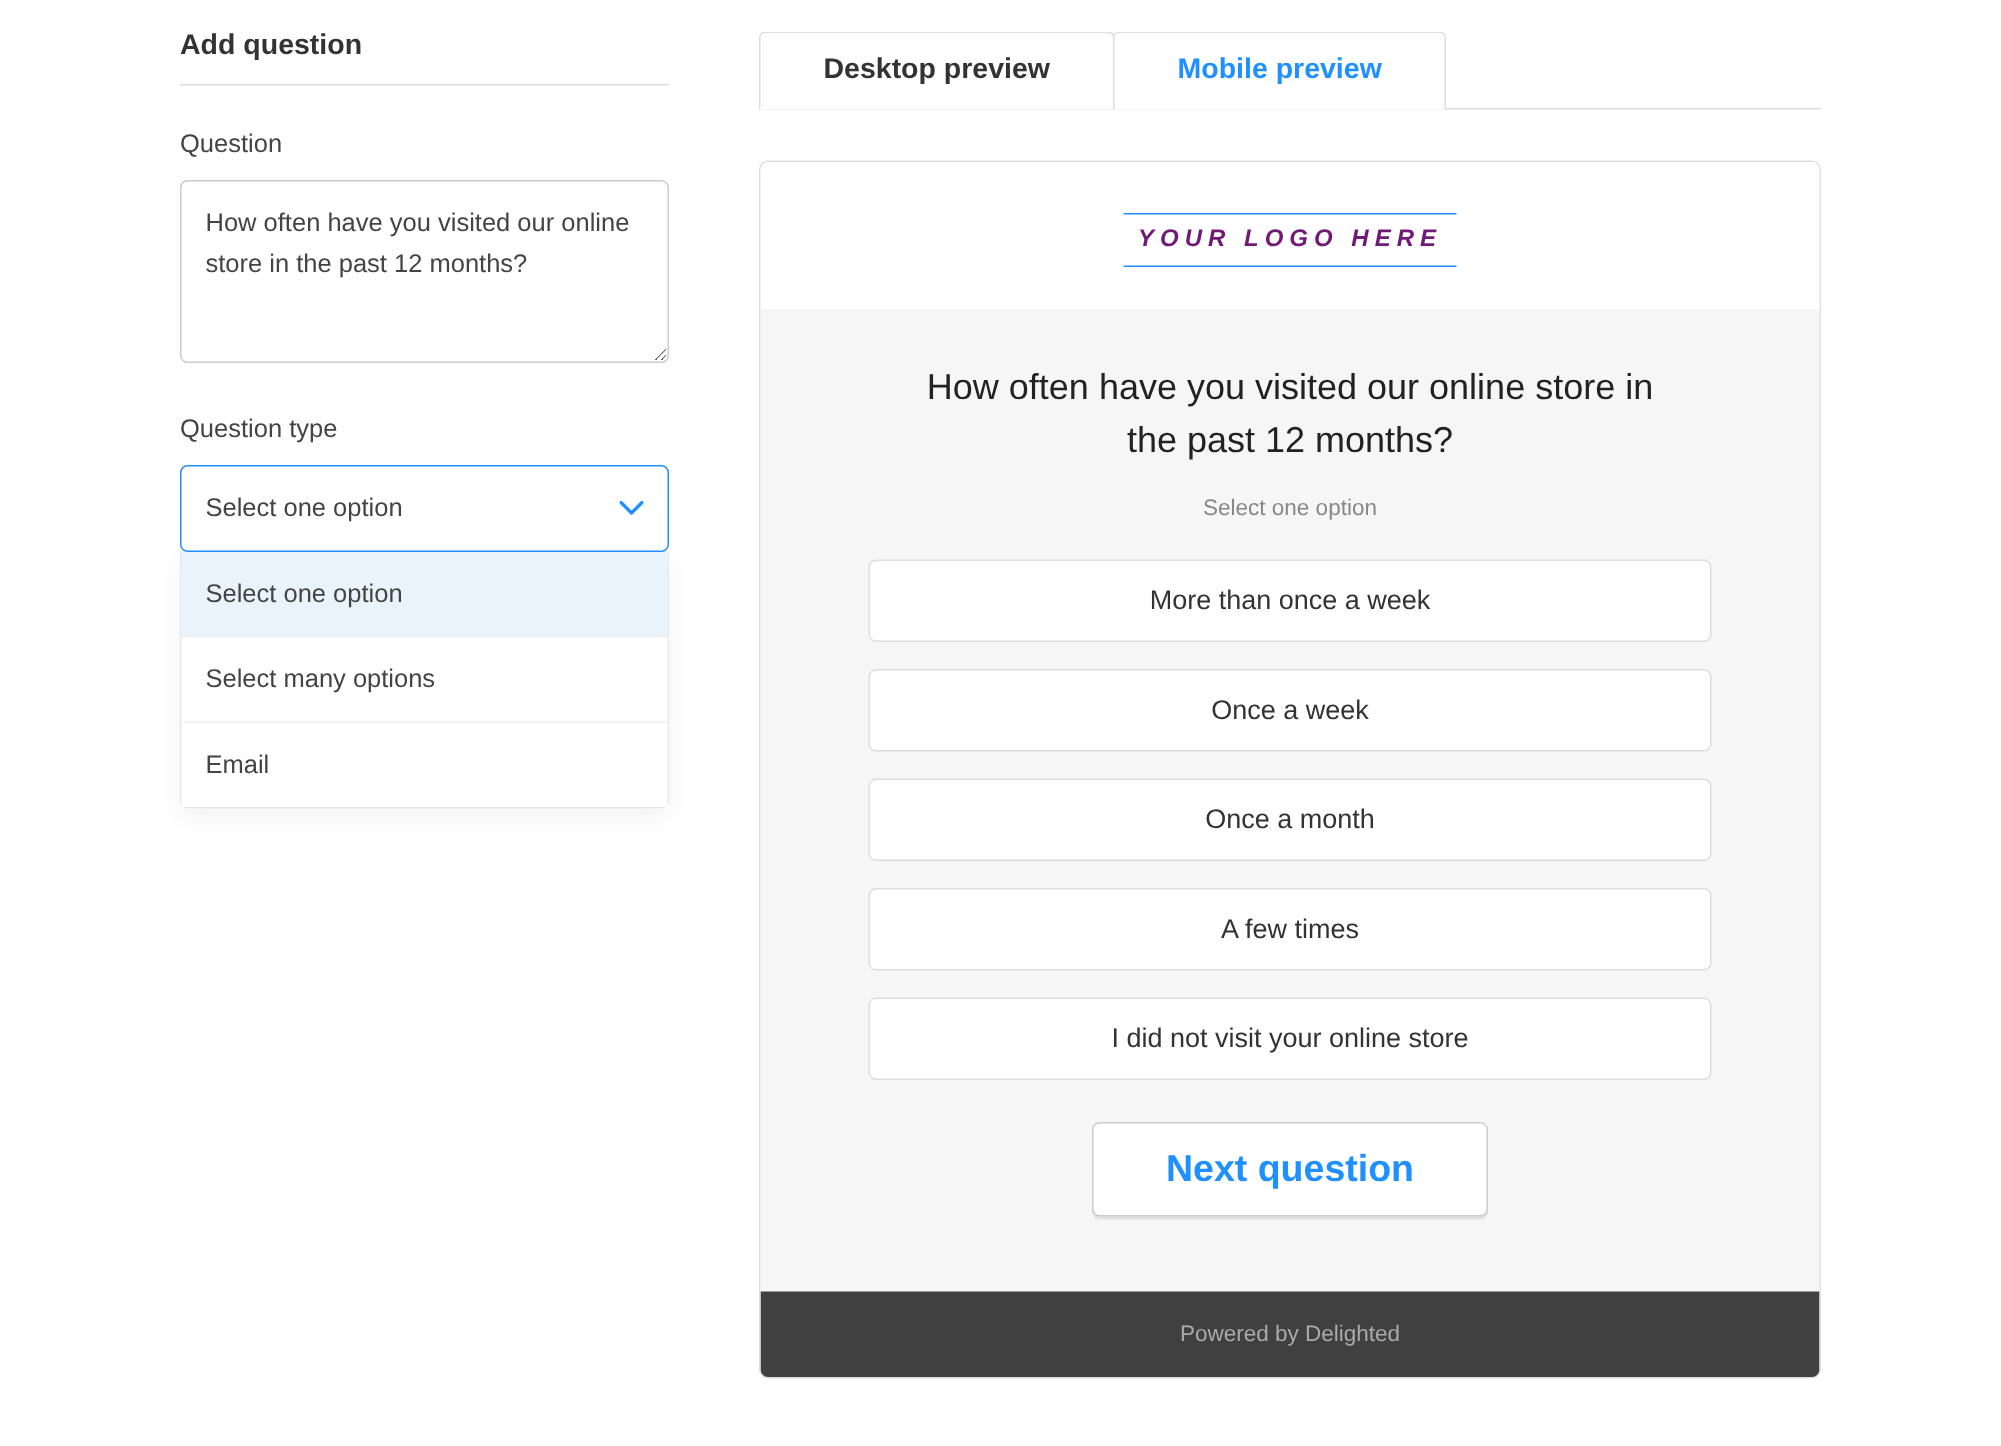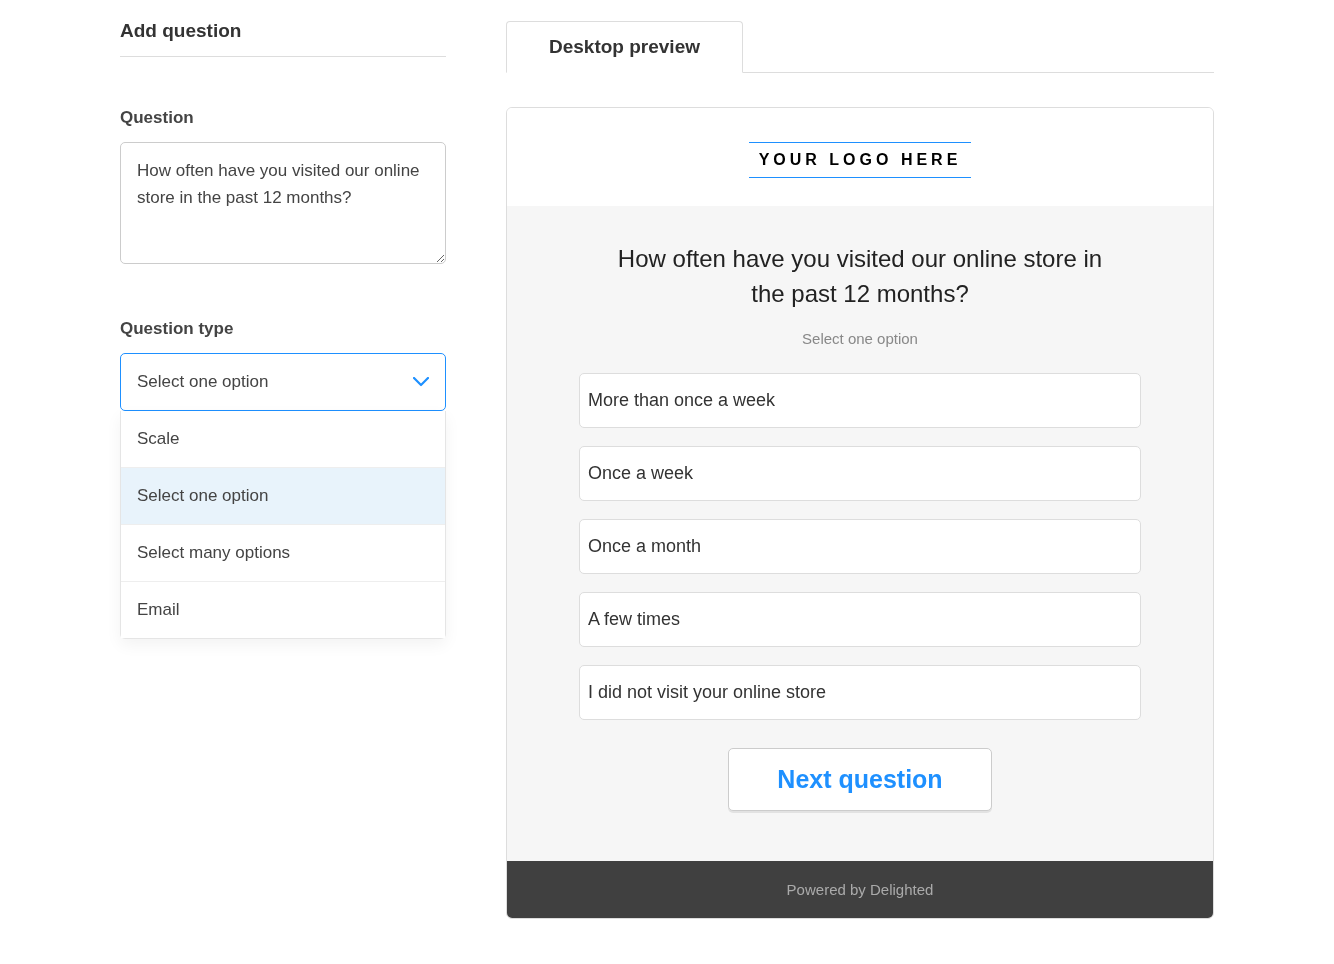--- a/index.html
+++ b/index.html
@@ -24,23 +24,23 @@
   }
   .section-title {
     font-size: 19px;
     font-weight: 600;
     color: #333;
     padding-bottom: 14px;
     border-bottom: 1px solid #ddd;
   }
   .field-label {
     font-size: 17px;
-    font-weight: 700;
-    color: #444;
-    margin-top: 51px;
+    font-weight: 400;
+    color: #444;
+    margin-top: 29px;
     margin-bottom: 14px;
   }
   .question-textarea {
     width: 100%;
     height: 122px;
     border: 1px solid #ccc;
     border-radius: 5px;
     padding: 14px 16px;
     font-size: 17px;
     font-family: inherit;
@@ -118,27 +118,28 @@
     margin-top: 34px;
     overflow: hidden;
   }
   .preview-header {
     background: #fff;
     padding: 34px 20px 28px;
     text-align: center;
   }
   .logo-placeholder {
     display: inline-block;
-    color: #000000;
+    color: #701a75;
     font-weight: 700;
     letter-spacing: 4px;
     font-size: 16px;
     border-top: 1px solid #1e90ff;
     border-bottom: 1px solid #1e90ff;
     padding: 8px 10px;
+    font-style: italic;
   }
   .preview-body {
     background: #f6f6f6;
     padding: 36px 72px 50px;
     text-align: center;
   }
   .preview-question {
     font-size: 24px;
     font-weight: 400;
     color: #222;
@@ -150,24 +151,24 @@
     font-size: 15px;
     color: #888;
     margin-bottom: 26px;
   }
   .option-btn {
     display: block;
     width: 100%;
     background: #fff;
     border: 1px solid #ddd;
     border-radius: 5px;
-    padding: 16px 8px;
+    padding: 16px 20px;
     font-size: 18px;
     color: #333;
-    text-align: left;
+    text-align: center;
     margin-bottom: 18px;
     cursor: pointer;
     font-family: inherit;
   }
   .next-btn {
     display: inline-block;
     margin-top: 10px;
     background: #fff;
     border: 1px solid #ccc;
     border-radius: 5px;
@@ -203,31 +204,31 @@
     <div class="select-box">
       <div class="select-trigger">
         <span>Select one option</span>
         <span class="chevron">
           <svg width="16" height="10" viewBox="0 0 16 10">
               <path d="M1 1 L8 8 L15 1" stroke="#1e90ff" stroke-width="2.2" fill="none" stroke-linecap="round" stroke-linejoin="round"></path>
             </svg>
         </span>
       </div>
       <div class="dropdown-list">
-        <div class="dropdown-item">Scale</div>
         <div class="dropdown-item selected">Select one option</div>
         <div class="dropdown-item">Select many options</div>
         <div class="dropdown-item">Email</div>
       </div>
     </div>
   </div>
 
   <div class="right-panel">
     <div class="tabs-row">
       <div class="tab active">Desktop preview</div>
+      <div class="tab inactive">Mobile preview</div>
     </div>
 
     <div class="preview-card">
       <div class="preview-header">
         <span class="logo-placeholder">YOUR LOGO HERE</span>
       </div>
       <div class="preview-body">
         <div class="preview-question">How often have you visited our online store in the past 12 months?</div>
         <div class="preview-instruction">Select one option</div>
 

